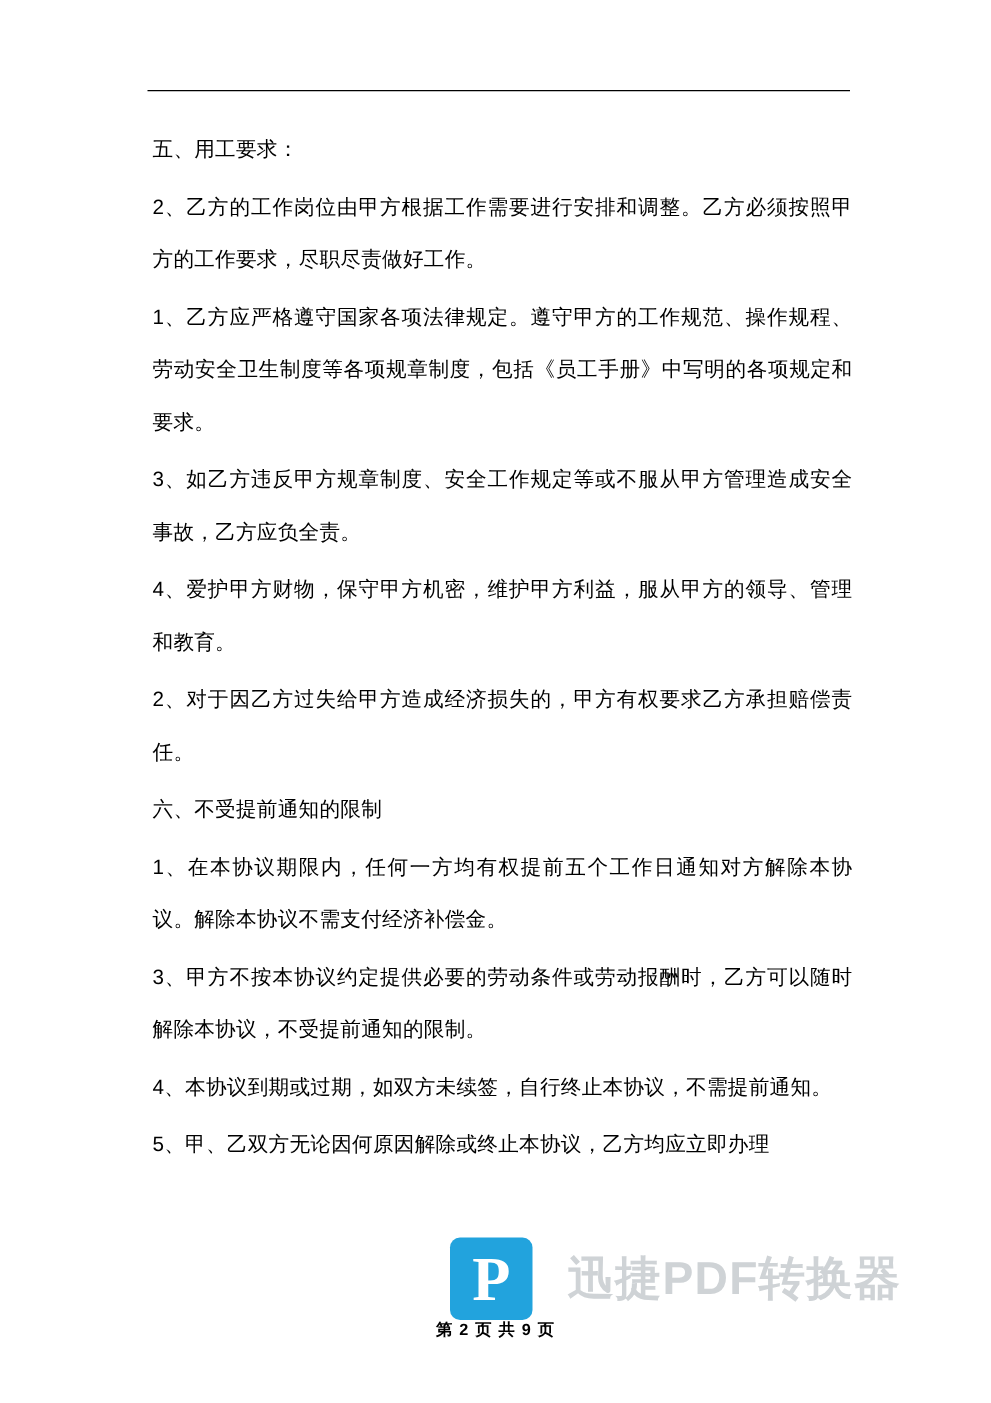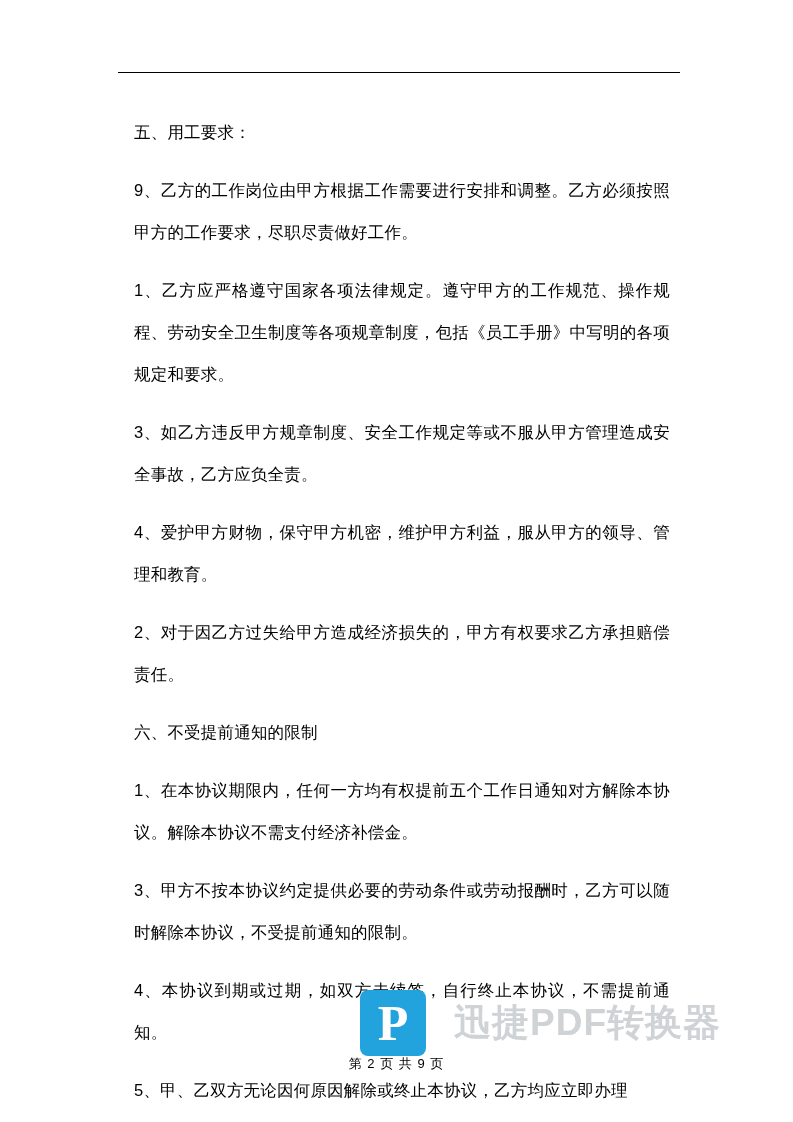--- a/index.html
+++ b/index.html
@@ -29,33 +29,33 @@
   .content {
     position: absolute;
     left: 118px;
     top: 95px;
     width: 568px;
   }
   .para {
     font-size: 16.5px;
     line-height: 42px;
     color: #000000;
-    margin: 16px;
+    margin: 4px;
     text-align: justify;
     letter-spacing: 0.2px;
     word-break: break-all;
   }
   .footer {
     position: absolute;
     left: 0;
     top: 1055px;
     width: 793px;
     text-align: center;
     font-size: 13px;
-    font-weight: normal;
+    font-weight: bold;
     color: #000000;
     letter-spacing: 1px;
   }
   .watermark {
     position: absolute;
     left: 360px;
     top: 985px;
     width: 380px;
     height: 76px;
     display: flex;
@@ -94,21 +94,21 @@
 </style>
 </head>
 <body>
 
 <div class="page">
 
   <div class="header-rule"></div>
 
   <div class="content">
     <p class="para">五、用工要求：</p>
-    <p class="para">9、乙方的工作岗位由甲方根据工作需要进行安排和调整。乙方必须按照甲方的工作要求，尽职尽责做好工作。</p>
+    <p class="para">2、乙方的工作岗位由甲方根据工作需要进行安排和调整。乙方必须按照甲方的工作要求，尽职尽责做好工作。</p>
     <p class="para">1、乙方应严格遵守国家各项法律规定。遵守甲方的工作规范、操作规程、劳动安全卫生制度等各项规章制度，包括《员工手册》中写明的各项规定和要求。</p>
     <p class="para">3、如乙方违反甲方规章制度、安全工作规定等或不服从甲方管理造成安全事故，乙方应负全责。</p>
     <p class="para">4、爱护甲方财物，保守甲方机密，维护甲方利益，服从甲方的领导、管理和教育。</p>
     <p class="para">2、对于因乙方过失给甲方造成经济损失的，甲方有权要求乙方承担赔偿责任。</p>
     <p class="para">六、不受提前通知的限制</p>
     <p class="para">1、在本协议期限内，任何一方均有权提前五个工作日通知对方解除本协议。解除本协议不需支付经济补偿金。</p>
     <p class="para">3、甲方不按本协议约定提供必要的劳动条件或劳动报酬时，乙方可以随时解除本协议，不受提前通知的限制。</p>
     <p class="para">4、本协议到期或过期，如双方未续签，自行终止本协议，不需提前通知。</p>
     <p class="para">5、甲、乙双方无论因何原因解除或终止本协议，乙方均应立即办理</p>
   </div>

